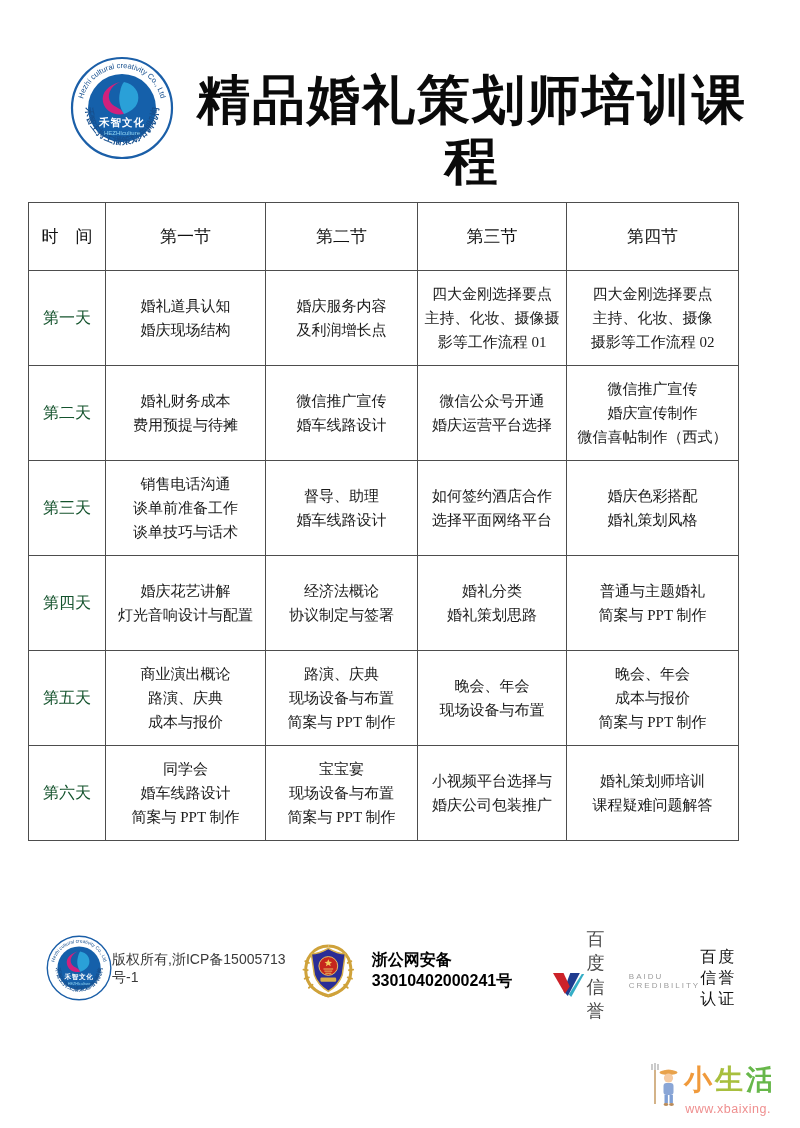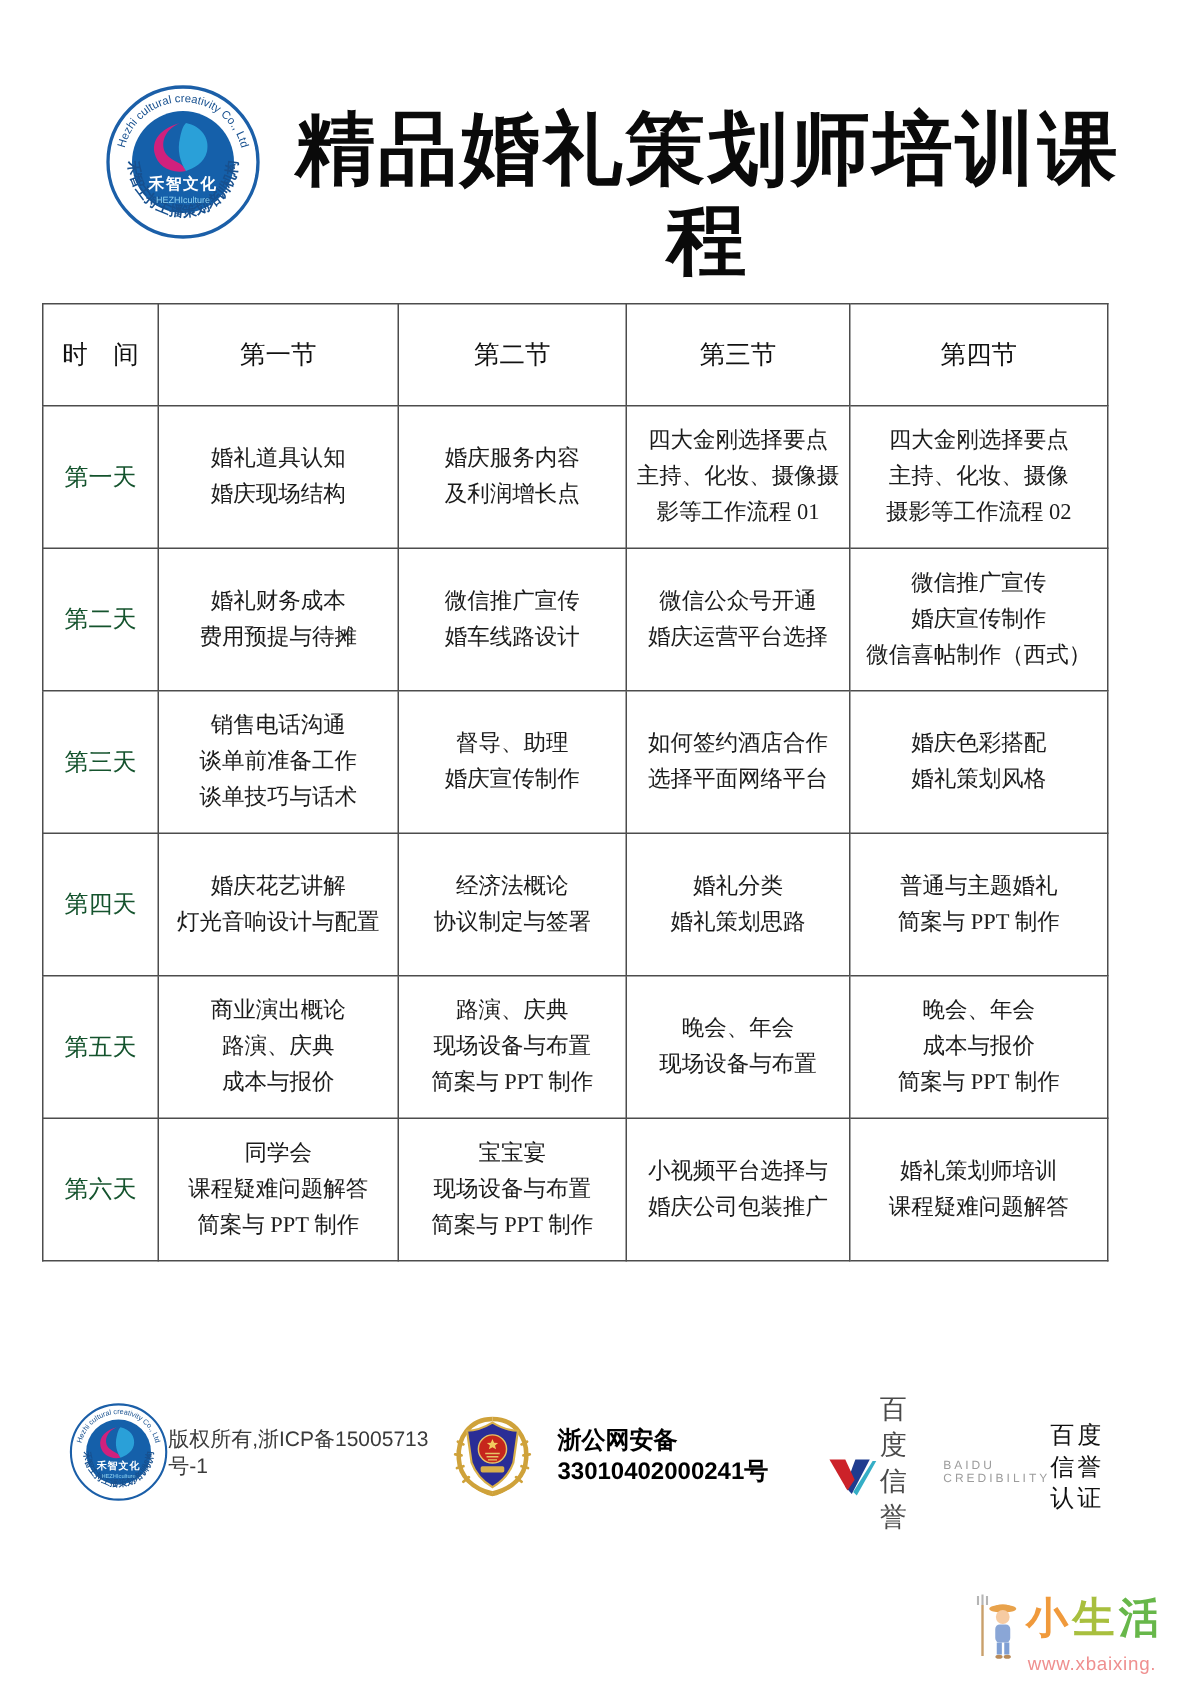--- a/index.html
+++ b/index.html
@@ -126,21 +126,21 @@
         <td class="course">微信推广宣传
 婚庆宣传制作
 微信喜帖制作（西式）</td>
       </tr>
       <tr>
         <td class="day">第三天</td>
         <td class="course">销售电话沟通
 谈单前准备工作
 谈单技巧与话术</td>
         <td class="course">督导、助理
-婚庆宣传制作</td>
+婚车线路设计</td>
         <td class="course">如何签约酒店合作
 选择平面网络平台</td>
         <td class="course">婚庆色彩搭配
 婚礼策划风格</td>
       </tr>
       <tr>
         <td class="day">第四天</td>
         <td class="course">婚庆花艺讲解
 灯光音响设计与配置</td>
         <td class="course">经济法概论
@@ -160,21 +160,21 @@
 简案与 PPT 制作</td>
         <td class="course">晚会、年会
 现场设备与布置</td>
         <td class="course">晚会、年会
 成本与报价
 简案与 PPT 制作</td>
       </tr>
       <tr>
         <td class="day">第六天</td>
         <td class="course">同学会
-课程疑难问题解答
+婚车线路设计
 简案与 PPT 制作</td>
         <td class="course">宝宝宴
 现场设备与布置
 简案与 PPT 制作</td>
         <td class="course">小视频平台选择与
 婚庆公司包装推广</td>
         <td class="course">婚礼策划师培训
 课程疑难问题解答</td>
       </tr>
     </tbody>

